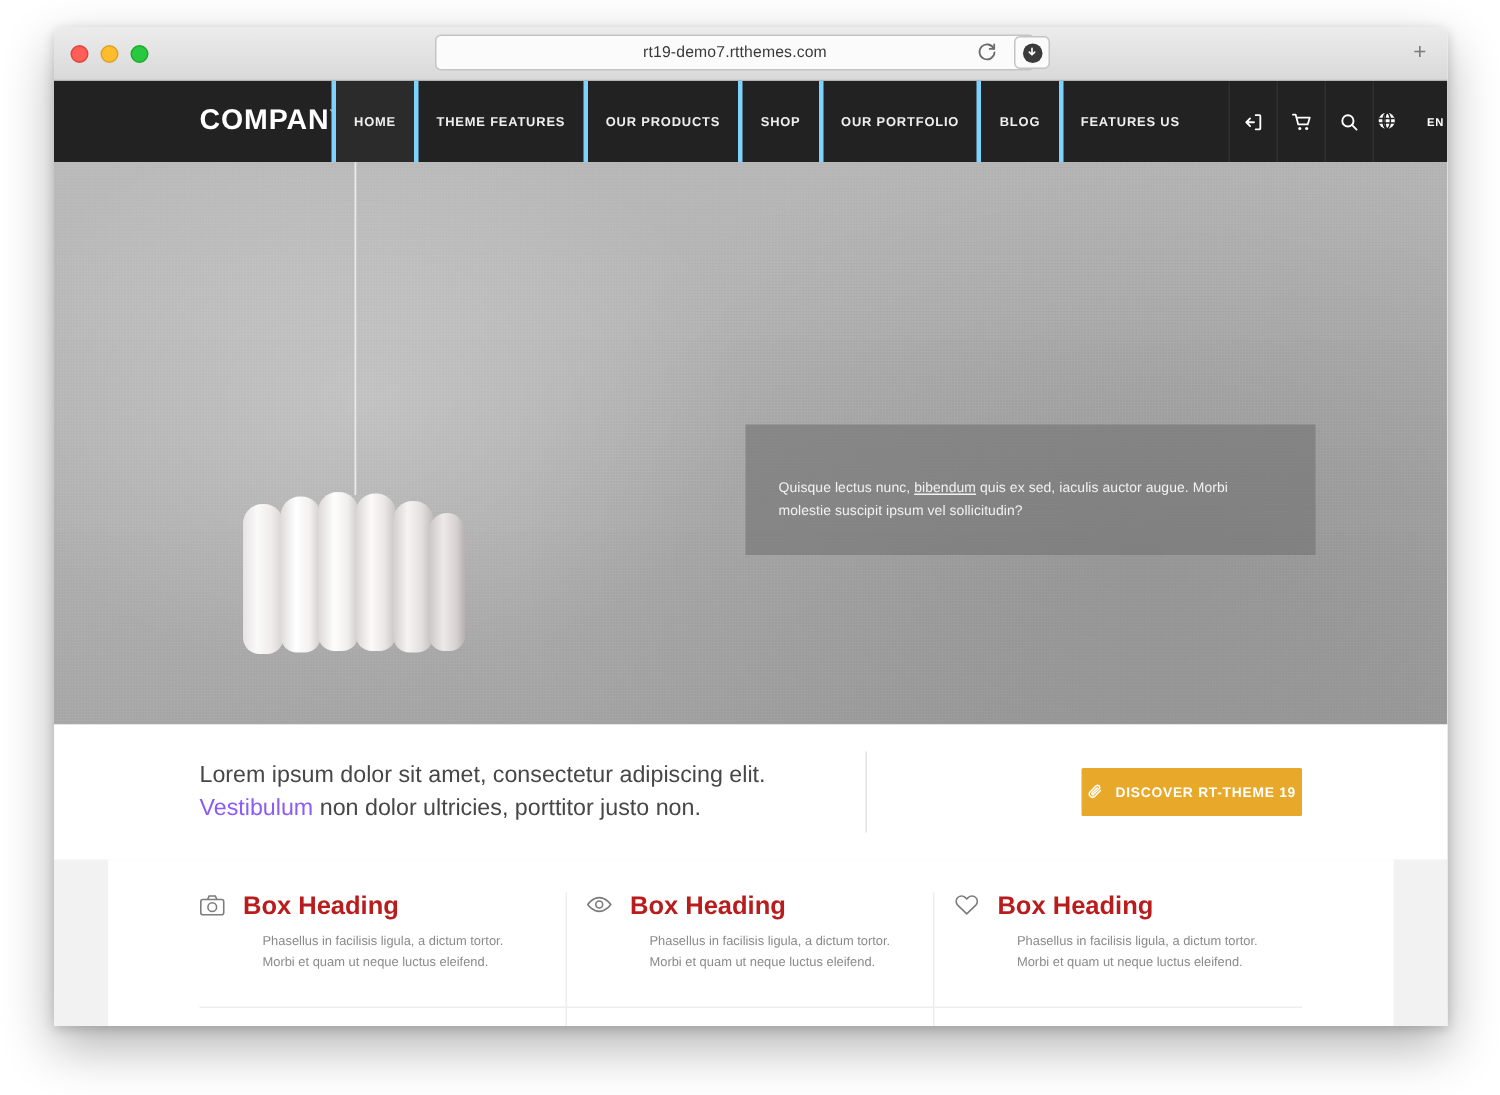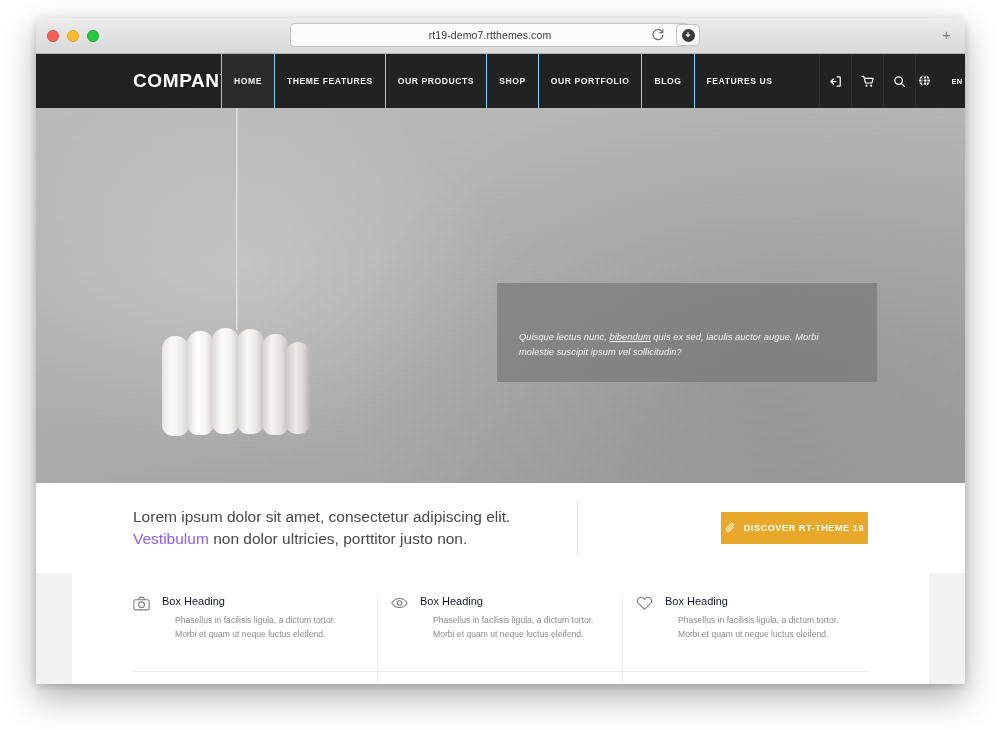--- a/index.html
+++ b/index.html
@@ -156,21 +156,21 @@
     list-style: none;
   }
   .nav-item {
     display: flex;
     align-items: center;
     padding: 0 12px;
     color: #efefef;
     font-size: 8.6px;
     font-weight: bold;
     letter-spacing: 0.55px;
-    border-left: 1px solid #7dd3fc;
+    border-left: 3px solid #7dd3fc;
     white-space: nowrap;
   }
   .nav-item.active { background: #2b2b2b; }
 
   .nav-icons {
     display: flex;
     align-items: stretch;
     margin-left: auto;
   }
   .nav-icon-btn {
@@ -263,26 +263,25 @@
   }
   .hero-title {
     color: #ffffff;
     font-size: 17.5px;
     font-weight: 400;
     line-height: 1.28;
     letter-spacing: 0.35px;
     text-transform: uppercase;
   }
   .hero-desc {
-    margin-top: 27px;
+    margin-top: 15px;
     color: #f2f2f2;
     font-size: 9.3px;
     line-height: 1.62;
     letter-spacing: 0.05px;
-    font-style: italic;
   }
   .hero-desc u { text-decoration: underline; }
 
   
   .callout {
     position: relative;
     height: 90px;
     background: #ffffff;
     display: flex;
     align-items: center;
@@ -352,23 +351,23 @@
   .feature-box:not(:nth-child(3n)) { padding-right: 26px; }
   .feature-box:nth-child(n+2):not(:nth-child(4)) { }
   .feature-box .fb-icon {
     flex: 0 0 auto;
     width: 18px;
     padding-top: 1px;
     color: #7c7c7c;
   }
   .fb-body { flex: 1 1 auto; min-width: 0; }
   .fb-title {
-    font-size: 11px;
-    color: #0f172a;
-    font-weight: 400;
+    font-size: 17px;
+    color: #b91c1c;
+    font-weight: 700;
     line-height: 1.1;
   }
   .fb-desc {
     margin-top: 7px;
     font-size: 8.6px;
     line-height: 1.62;
     color: #8a8a8a;
     padding-left: 13px;
   }
   .feature-box:nth-child(n+4) .fb-desc { display: none; }

